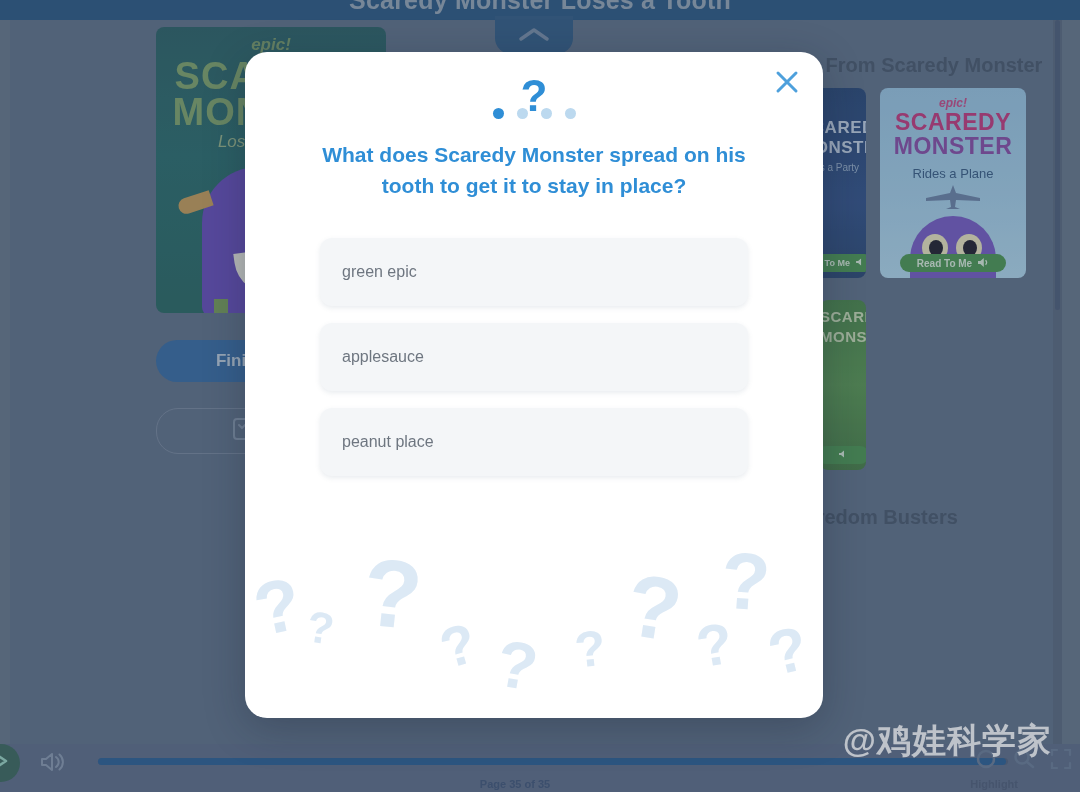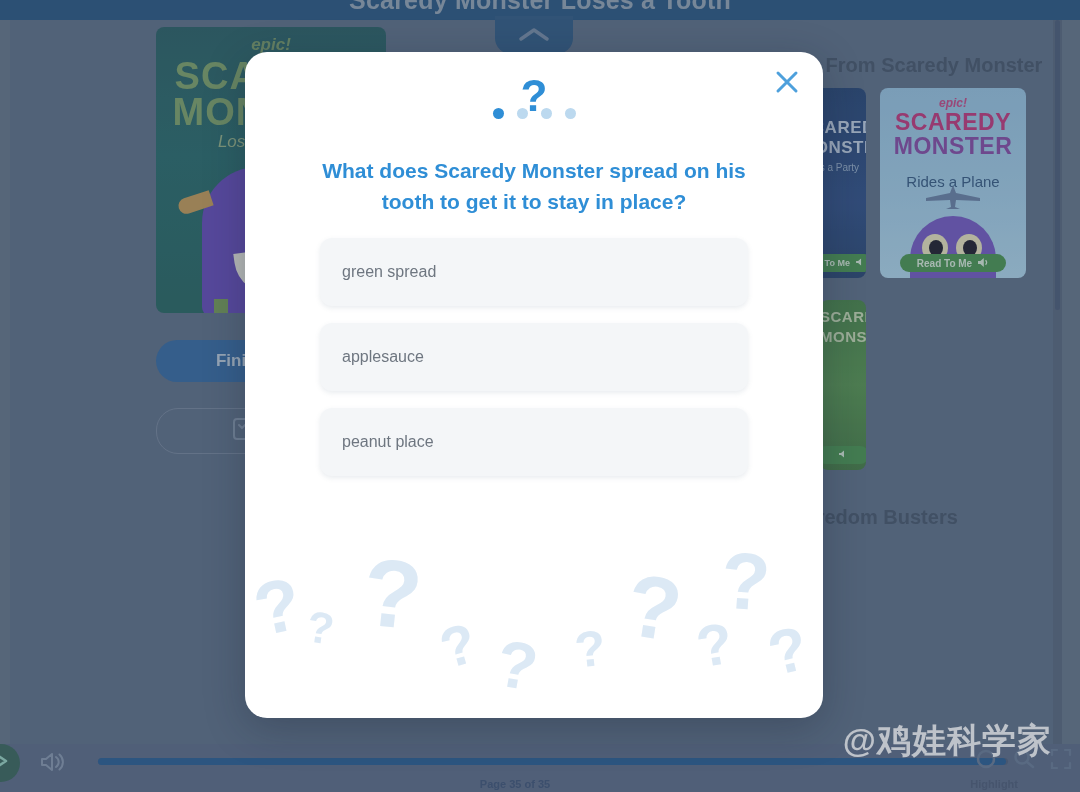--- a/index.html
+++ b/index.html
@@ -132,22 +132,22 @@
   }
   .pl-l1{
     position:absolute;top:24px;left:0;width:100%;text-align:center;
     font-size:23px;font-weight:bold;color:#c73b7e;letter-spacing:.5px;line-height:.95;
   }
   .pl-l2{
     position:absolute;top:48px;left:0;width:100%;text-align:center;
     font-size:23px;font-weight:bold;color:#8d4fa8;letter-spacing:.5px;line-height:.95;
   }
   .pl-sub{
-    position:absolute;top:85px;left:0;width:100%;text-align:center;
-    font-size:15px;color:#3b5f86;
+    position:absolute;top:78px;left:0;width:100%;text-align:center;
+    font-size:13px;color:#3b5f86;
   }
   .pl-plane{
     position:absolute;left:50%;top:96px;transform:translateX(-50%);
   }
   .pl-monster{
     position:absolute;left:30px;top:128px;width:86px;height:62px;
     background:#7a5ec6;border-radius:44px 44px 0 0;
   }
   .pl-eye{
     position:absolute;top:18px;width:26px;height:28px;background:#efe9c0;border-radius:50%;
@@ -225,21 +225,21 @@
     font-size:44px;font-weight:bold;color:#2f8ed6;line-height:1;
   }
   .qm-dots{
     position:absolute;left:0;top:56px;width:100%;
     display:flex;justify-content:center;gap:13px;
   }
   .dot{width:11px;height:11px;border-radius:50%;background:#bcd9ef;}
   .dot.active{background:#2f8ed6;}
 
   .qm-question{
-    position:absolute;left:58px;top:104px;width:462px;
+    position:absolute;left:58px;top:88px;width:462px;
     text-align:center;font-size:21px;font-weight:bold;
     color:#2f8ed6;line-height:1.46;
   }
 
   .qm-options{
     position:absolute;left:75px;top:186px;width:428px;
   }
   .opt{
     position:relative;height:68px;margin-bottom:17px;
     background:#f4f6f8;border-radius:12px;
@@ -432,21 +432,21 @@
       <span class="dot active"></span>
       <span class="dot"></span>
       <span class="dot"></span>
       <span class="dot"></span>
     </div>
 
   <div class="qm-question">What does Scaredy Monster spread on his tooth to get it to stay in place?</div>
 
   <div class="qm-options">
       <div class="opt">
-        <span>green spread</span>
+        <span>green epic</span>
       </div>
       <div class="opt">
         <span>applesauce</span>
       </div>
       <div class="opt">
         <span>peanut place</span>
       </div>
     </div>
 
 </div>

